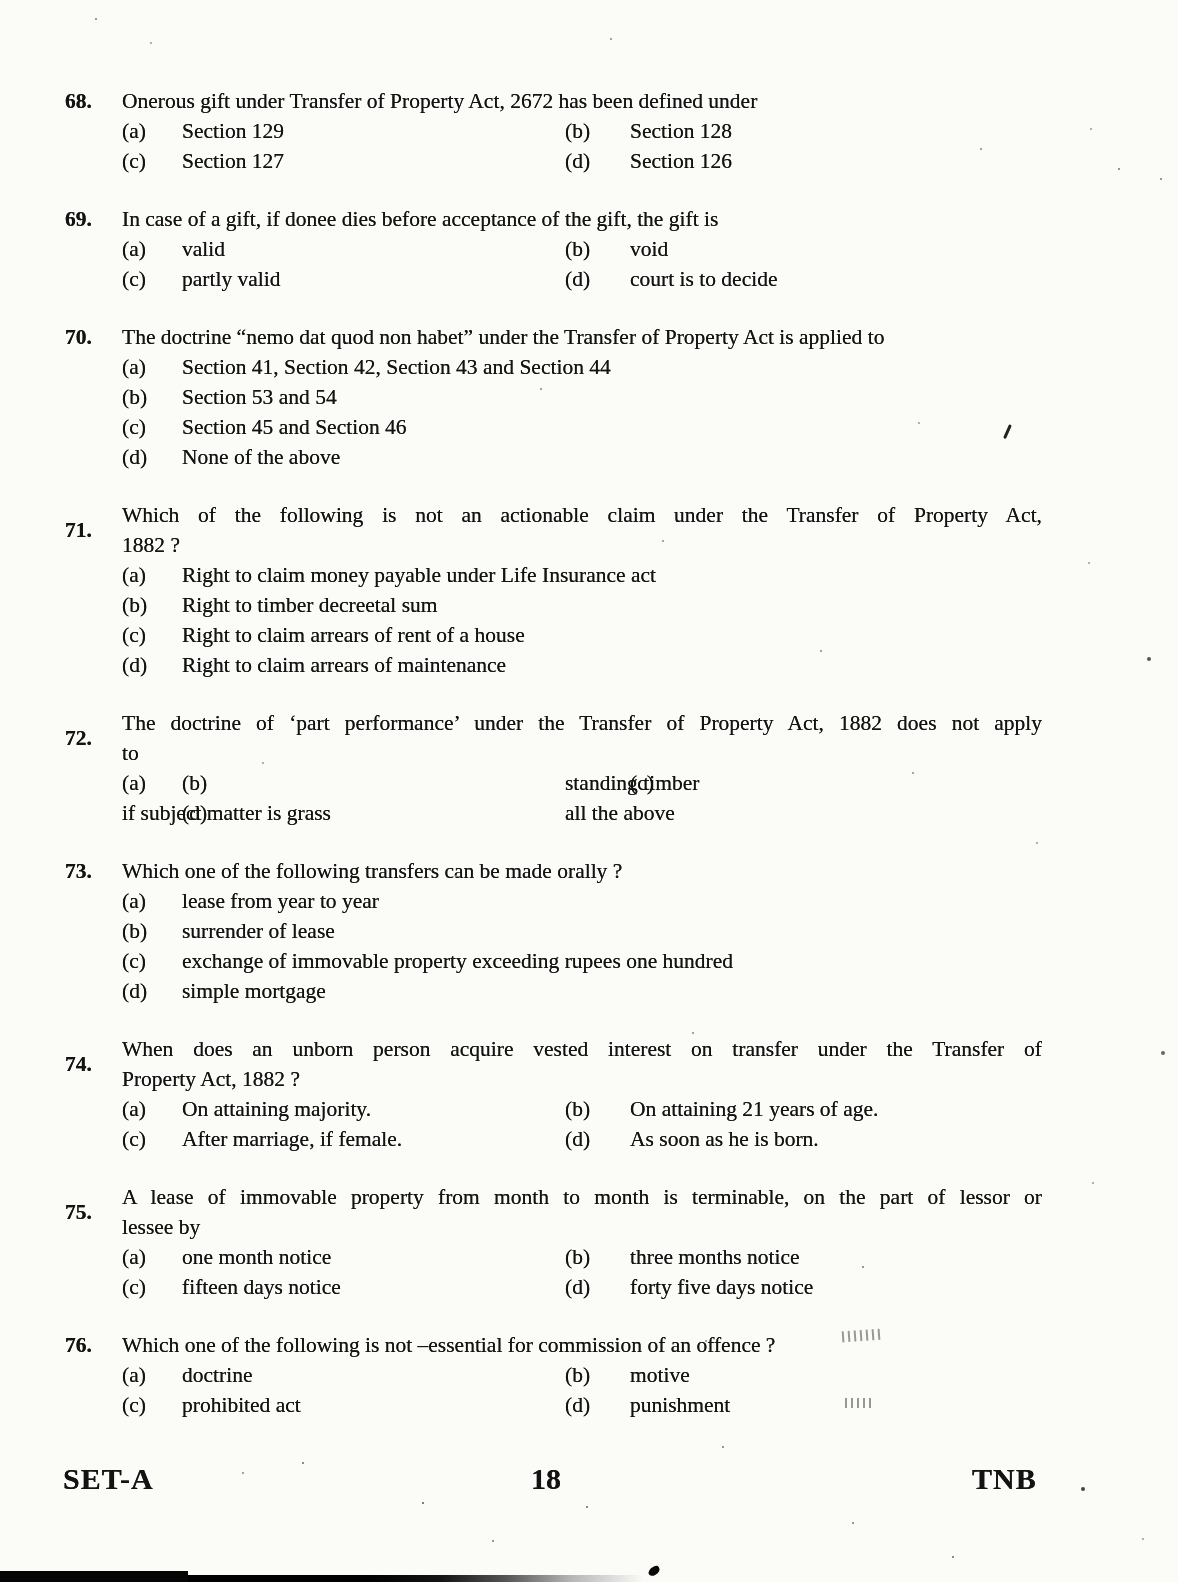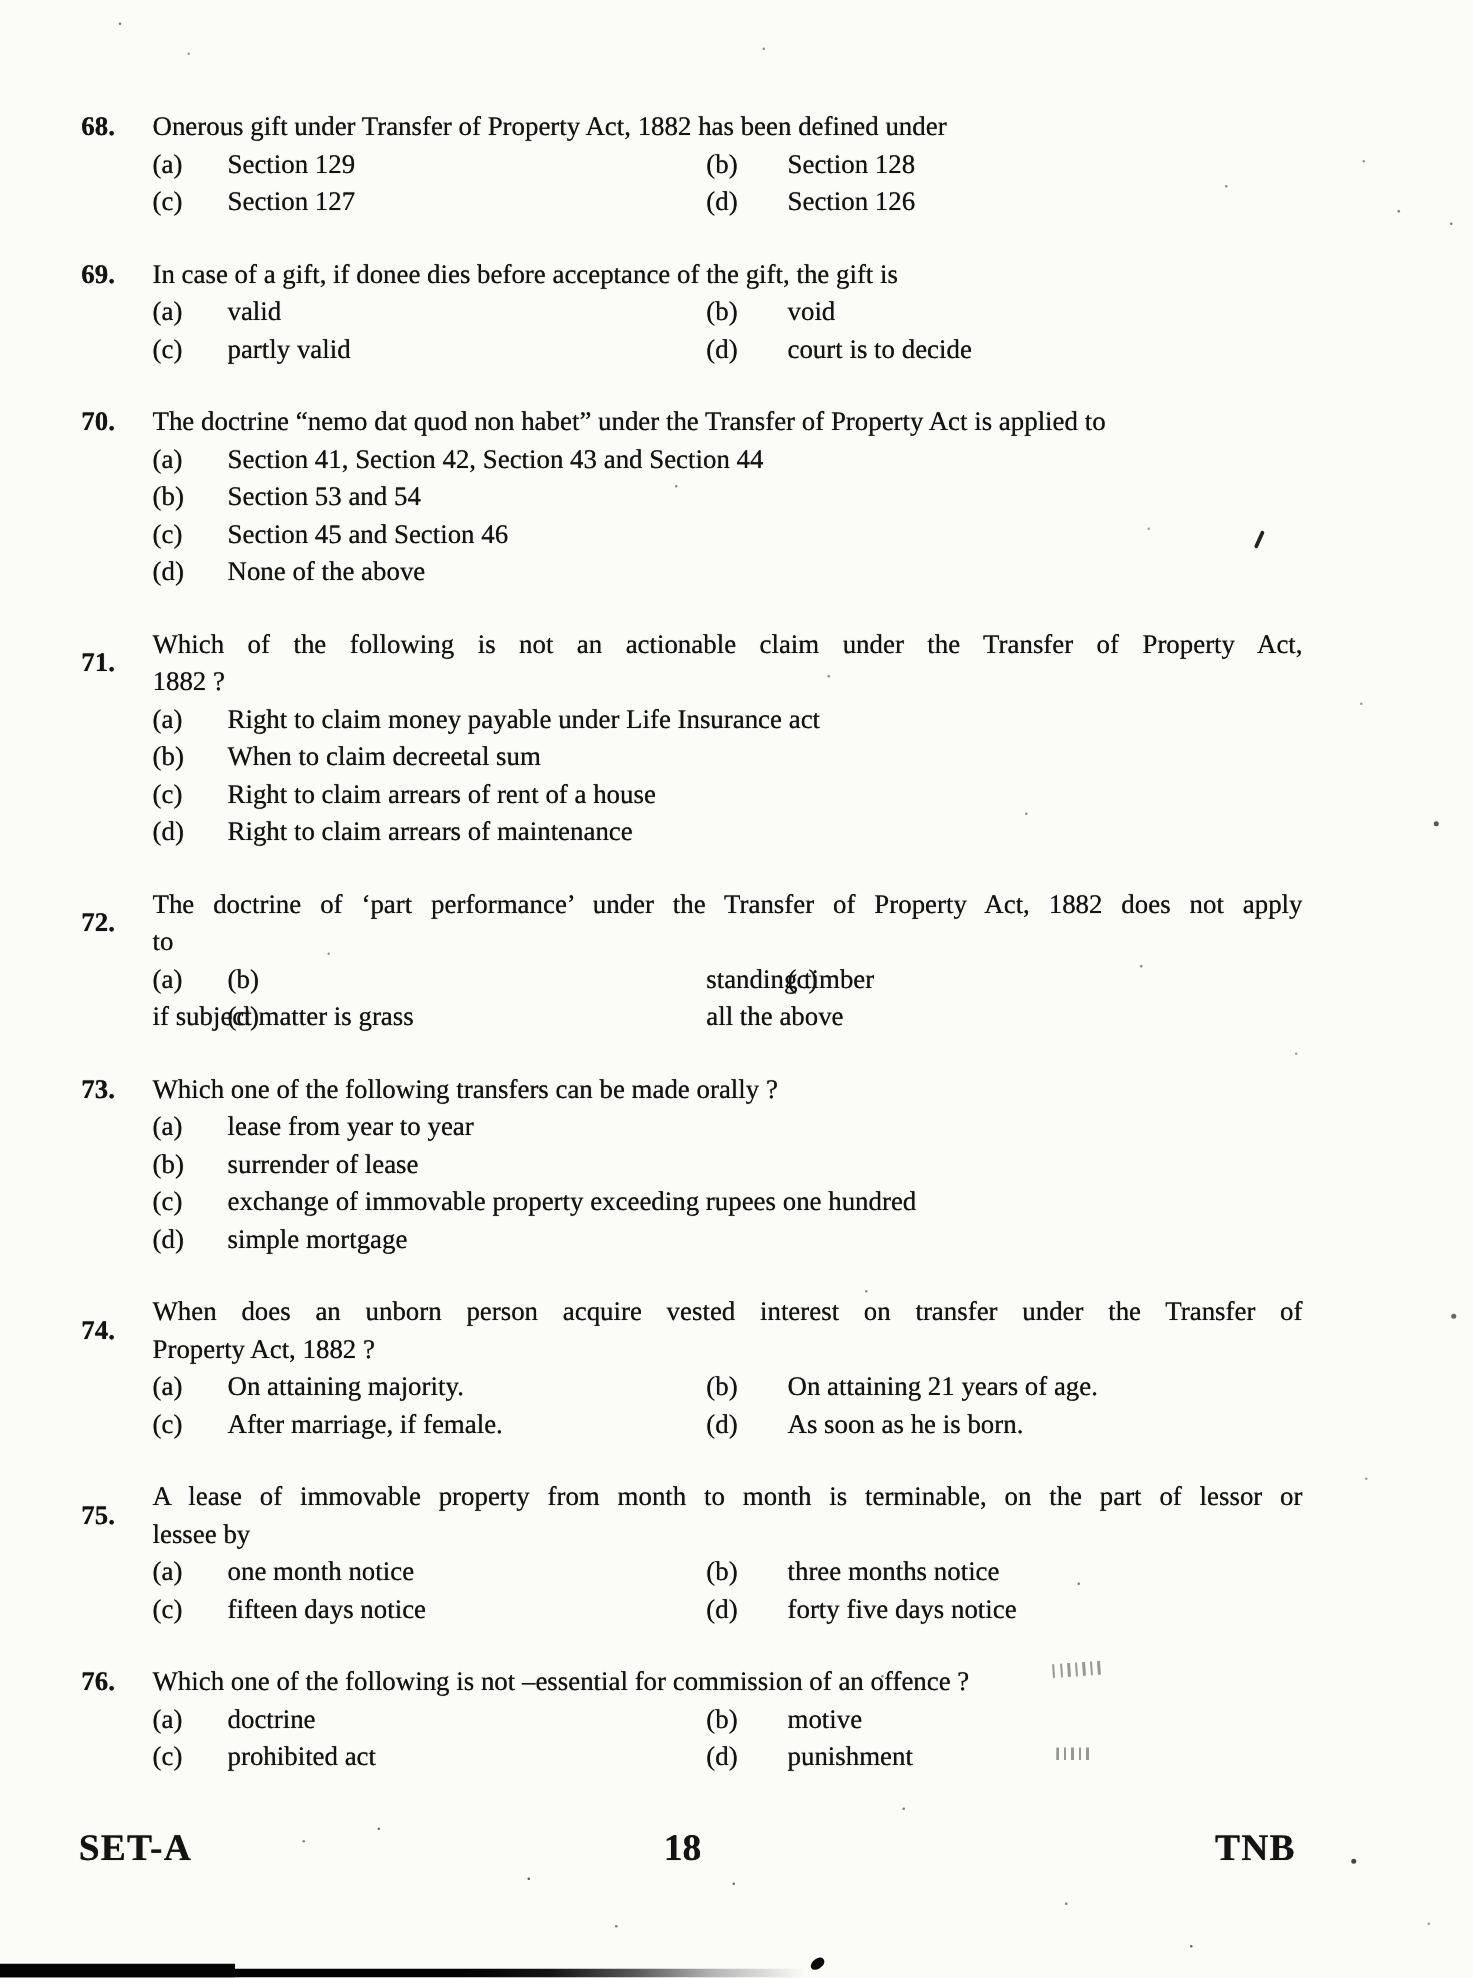--- a/index.html
+++ b/index.html
@@ -91,21 +91,21 @@
 </head>
 <body>
 
 <div class="page">
 
   <main class="questions">
   <section class="question">
     <div class="q-head">
       <span class="q-number">68.</span>
       <div class="q-lines">
-            <div class="q-line">Onerous gift under Transfer of Property Act, 1882 has been defined under</div>
+            <div class="q-line">Onerous gift under Transfer of Property Act, 2672 has been defined under</div>
           </div>
     </div>
     <div class="options two-col">
           <span class="opt-label">(a)</span>
           <span class="opt-text">Section 129</span>
           <span class="opt-label">(b)</span>
           <span class="opt-text">Section 128</span>
           <span class="opt-label">(c)</span>
           <span class="opt-text">Section 127</span>
           <span class="opt-label">(d)</span>
@@ -156,21 +156,21 @@
       <span class="q-number">71.</span>
       <div class="q-lines">
             <div class="q-line spread">Which of the following is not an actionable claim under the Transfer of Property Act,</div>
             <div class="q-line">1882 ?</div>
           </div>
     </div>
     <div class="options one-col">
           <span class="opt-label">(a)</span>
           <span class="opt-text">Right to claim money payable under Life Insurance act</span>
           <span class="opt-label">(b)</span>
-          <span class="opt-text">When to claim decreetal sum</span>
+          <span class="opt-text">Right to timber decreetal sum</span>
           <span class="opt-label">(c)</span>
           <span class="opt-text">Right to claim arrears of rent of a house</span>
           <span class="opt-label">(d)</span>
           <span class="opt-text">Right to claim arrears of maintenance</span>
         </div>
   </section>
 
   <section class="question">
     <div class="q-head">
       <span class="q-number">72.</span>

